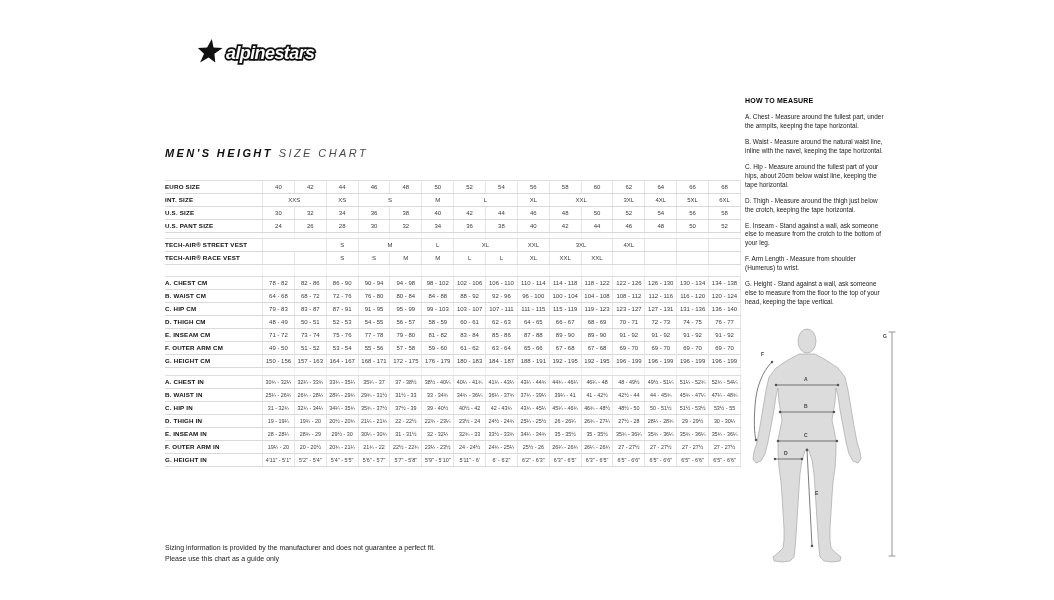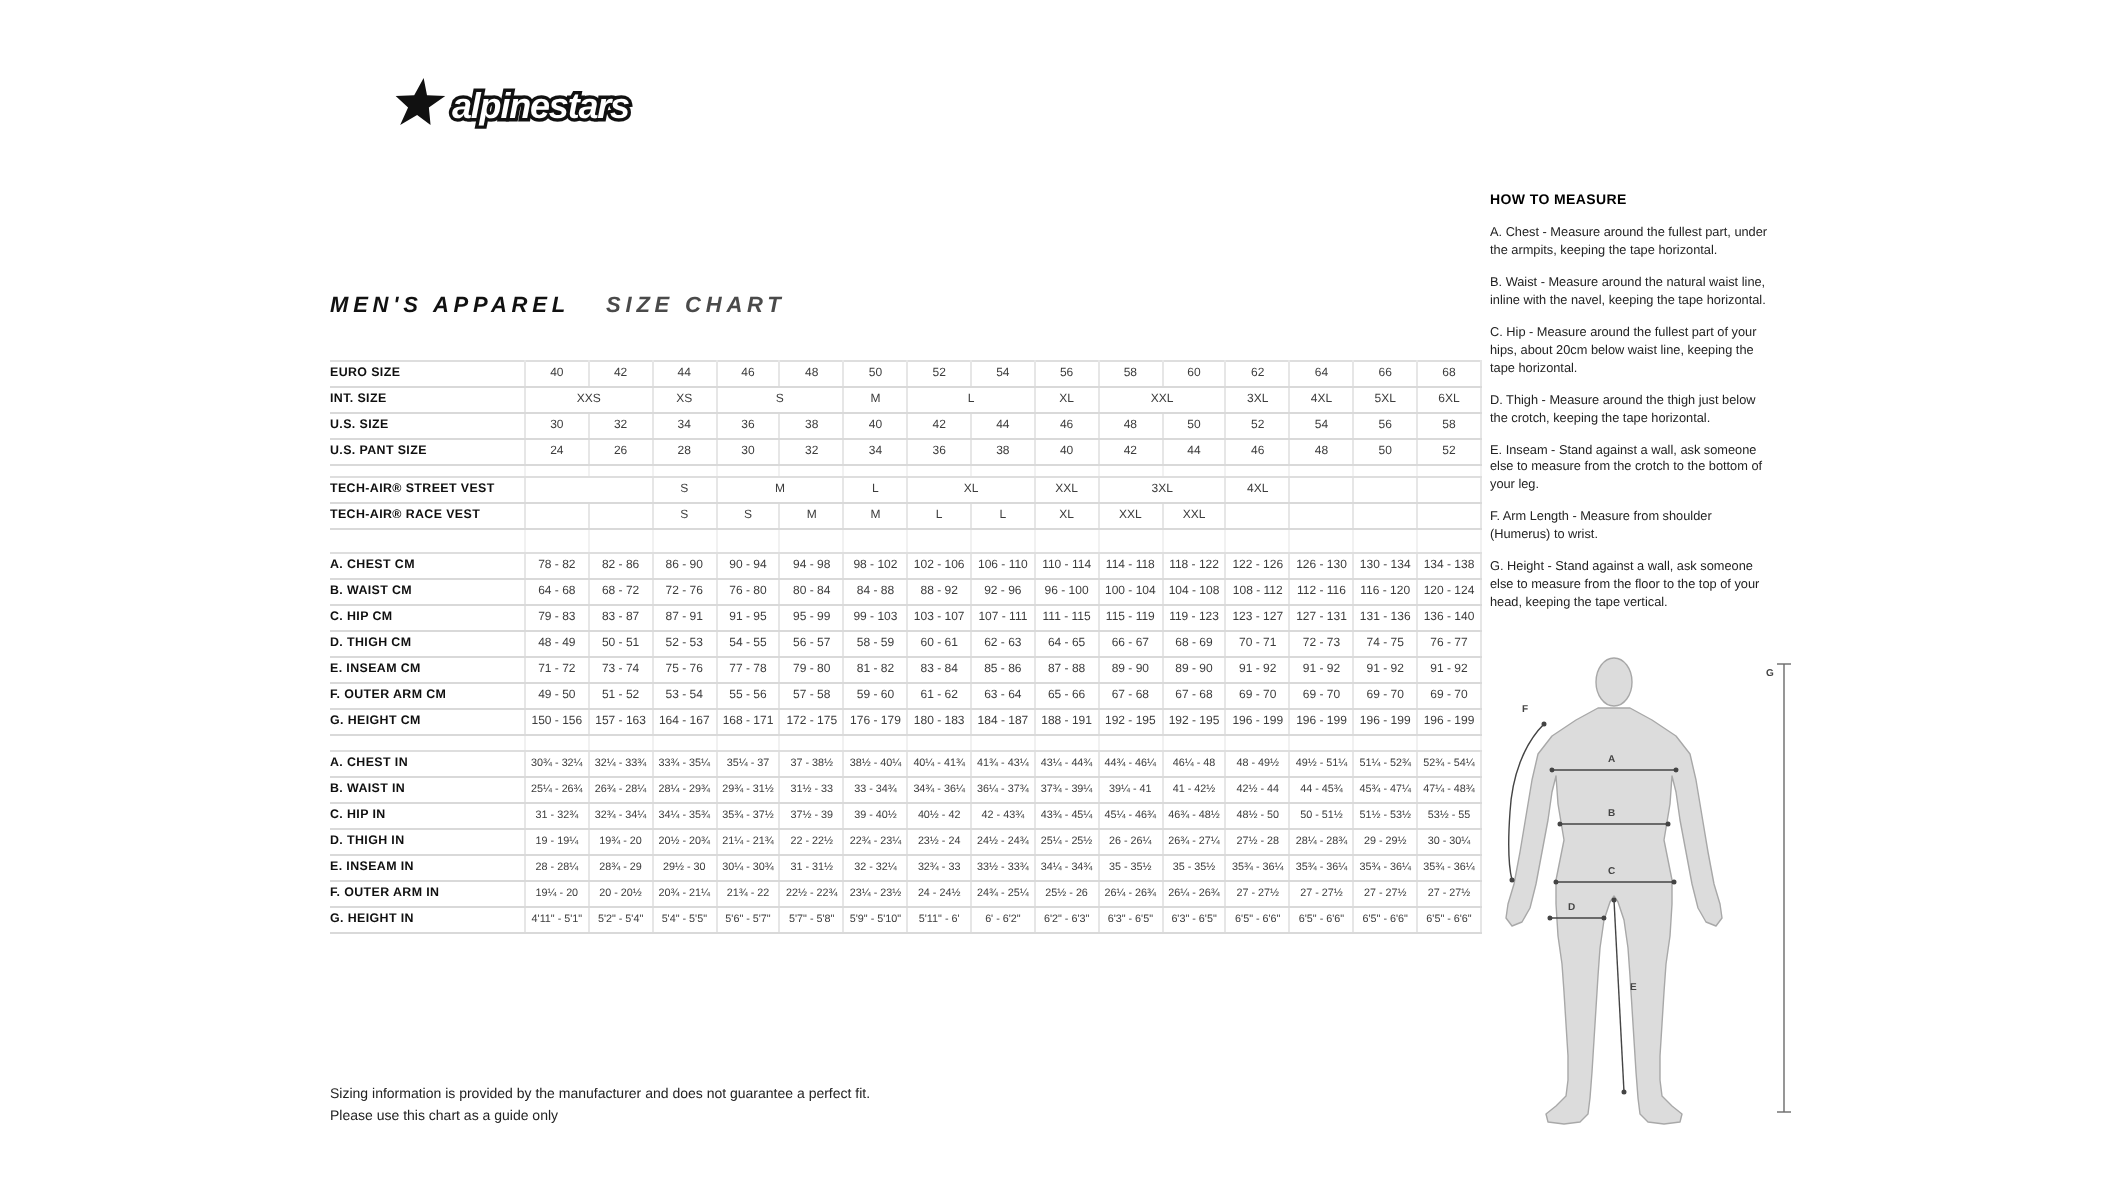--- a/index.html
+++ b/index.html
@@ -6,21 +6,21 @@
   body{
     width:1054px;height:600px;position:relative;overflow:hidden;
     background:#ffffff;color:#1a1a1a;
     font-family:"Liberation Sans", sans-serif;
   }
   
   .logo{position:absolute;left:193px;top:36px;}
   
   .title{position:absolute;left:165px;top:147px;font-style:italic;font-size:11px;letter-spacing:2.4px;white-space:nowrap;}
   .title .primary{font-weight:bold;color:#111;}
-  .title .secondary{font-weight:bold;color:#4a4a4a;margin-left:18px;}
+  .title .secondary{font-weight:normal;color:#4a4a4a;margin-left:6px;}
   
   table.size-table{
     position:absolute;left:165px;top:180px;width:576px;
     border-collapse:collapse;table-layout:fixed;
     border-top:1px solid #dedede;
   }
   .size-table th,.size-table td{
     padding:0;height:12px;font-size:6px;text-align:center;
     border-right:1px solid #e6e6e6;border-bottom:1px solid #d9d9d9;
     color:#3c3c3c;white-space:nowrap;font-weight:normal;
@@ -52,21 +52,21 @@
   <svg width="128" height="34" viewBox="0 0 128 34">
     <g transform="translate(3,2) skewX(-10)">
       <path d="M16,1 L19.2,9.6 L28.4,10 L21.2,15.7 L23.6,24.5 L16,19.5 L8.4,24.5 L10.8,15.7 L3.6,10 L12.8,9.6 Z" fill="#111"></path>
     </g>
     <text x="33" y="23" font-size="18" font-style="italic" font-weight="bold" letter-spacing="-0.6" fill="none" stroke="#111" stroke-width="3.4">alpinestars</text>
     <text x="33" y="23" font-size="18" font-style="italic" font-weight="bold" letter-spacing="-0.6" fill="#fff" stroke="#111" stroke-width="1.1" paint-order="stroke">alpinestars</text>
   </svg>
 </div>
 
 <div class="title">
-  <span class="primary">MEN'S APPAREL</span><span class="secondary">SIZE CHART</span>
+  <span class="primary">MEN'S HEIGHT</span><span class="secondary">SIZE CHART</span>
 </div>
 
 <table class="size-table">
     <tbody class="sec-sizes">
       <tr>
         <th>EURO SIZE</th>
         <td>40</td>
         <td>42</td>
         <td>44</td>
         <td>46</td>

